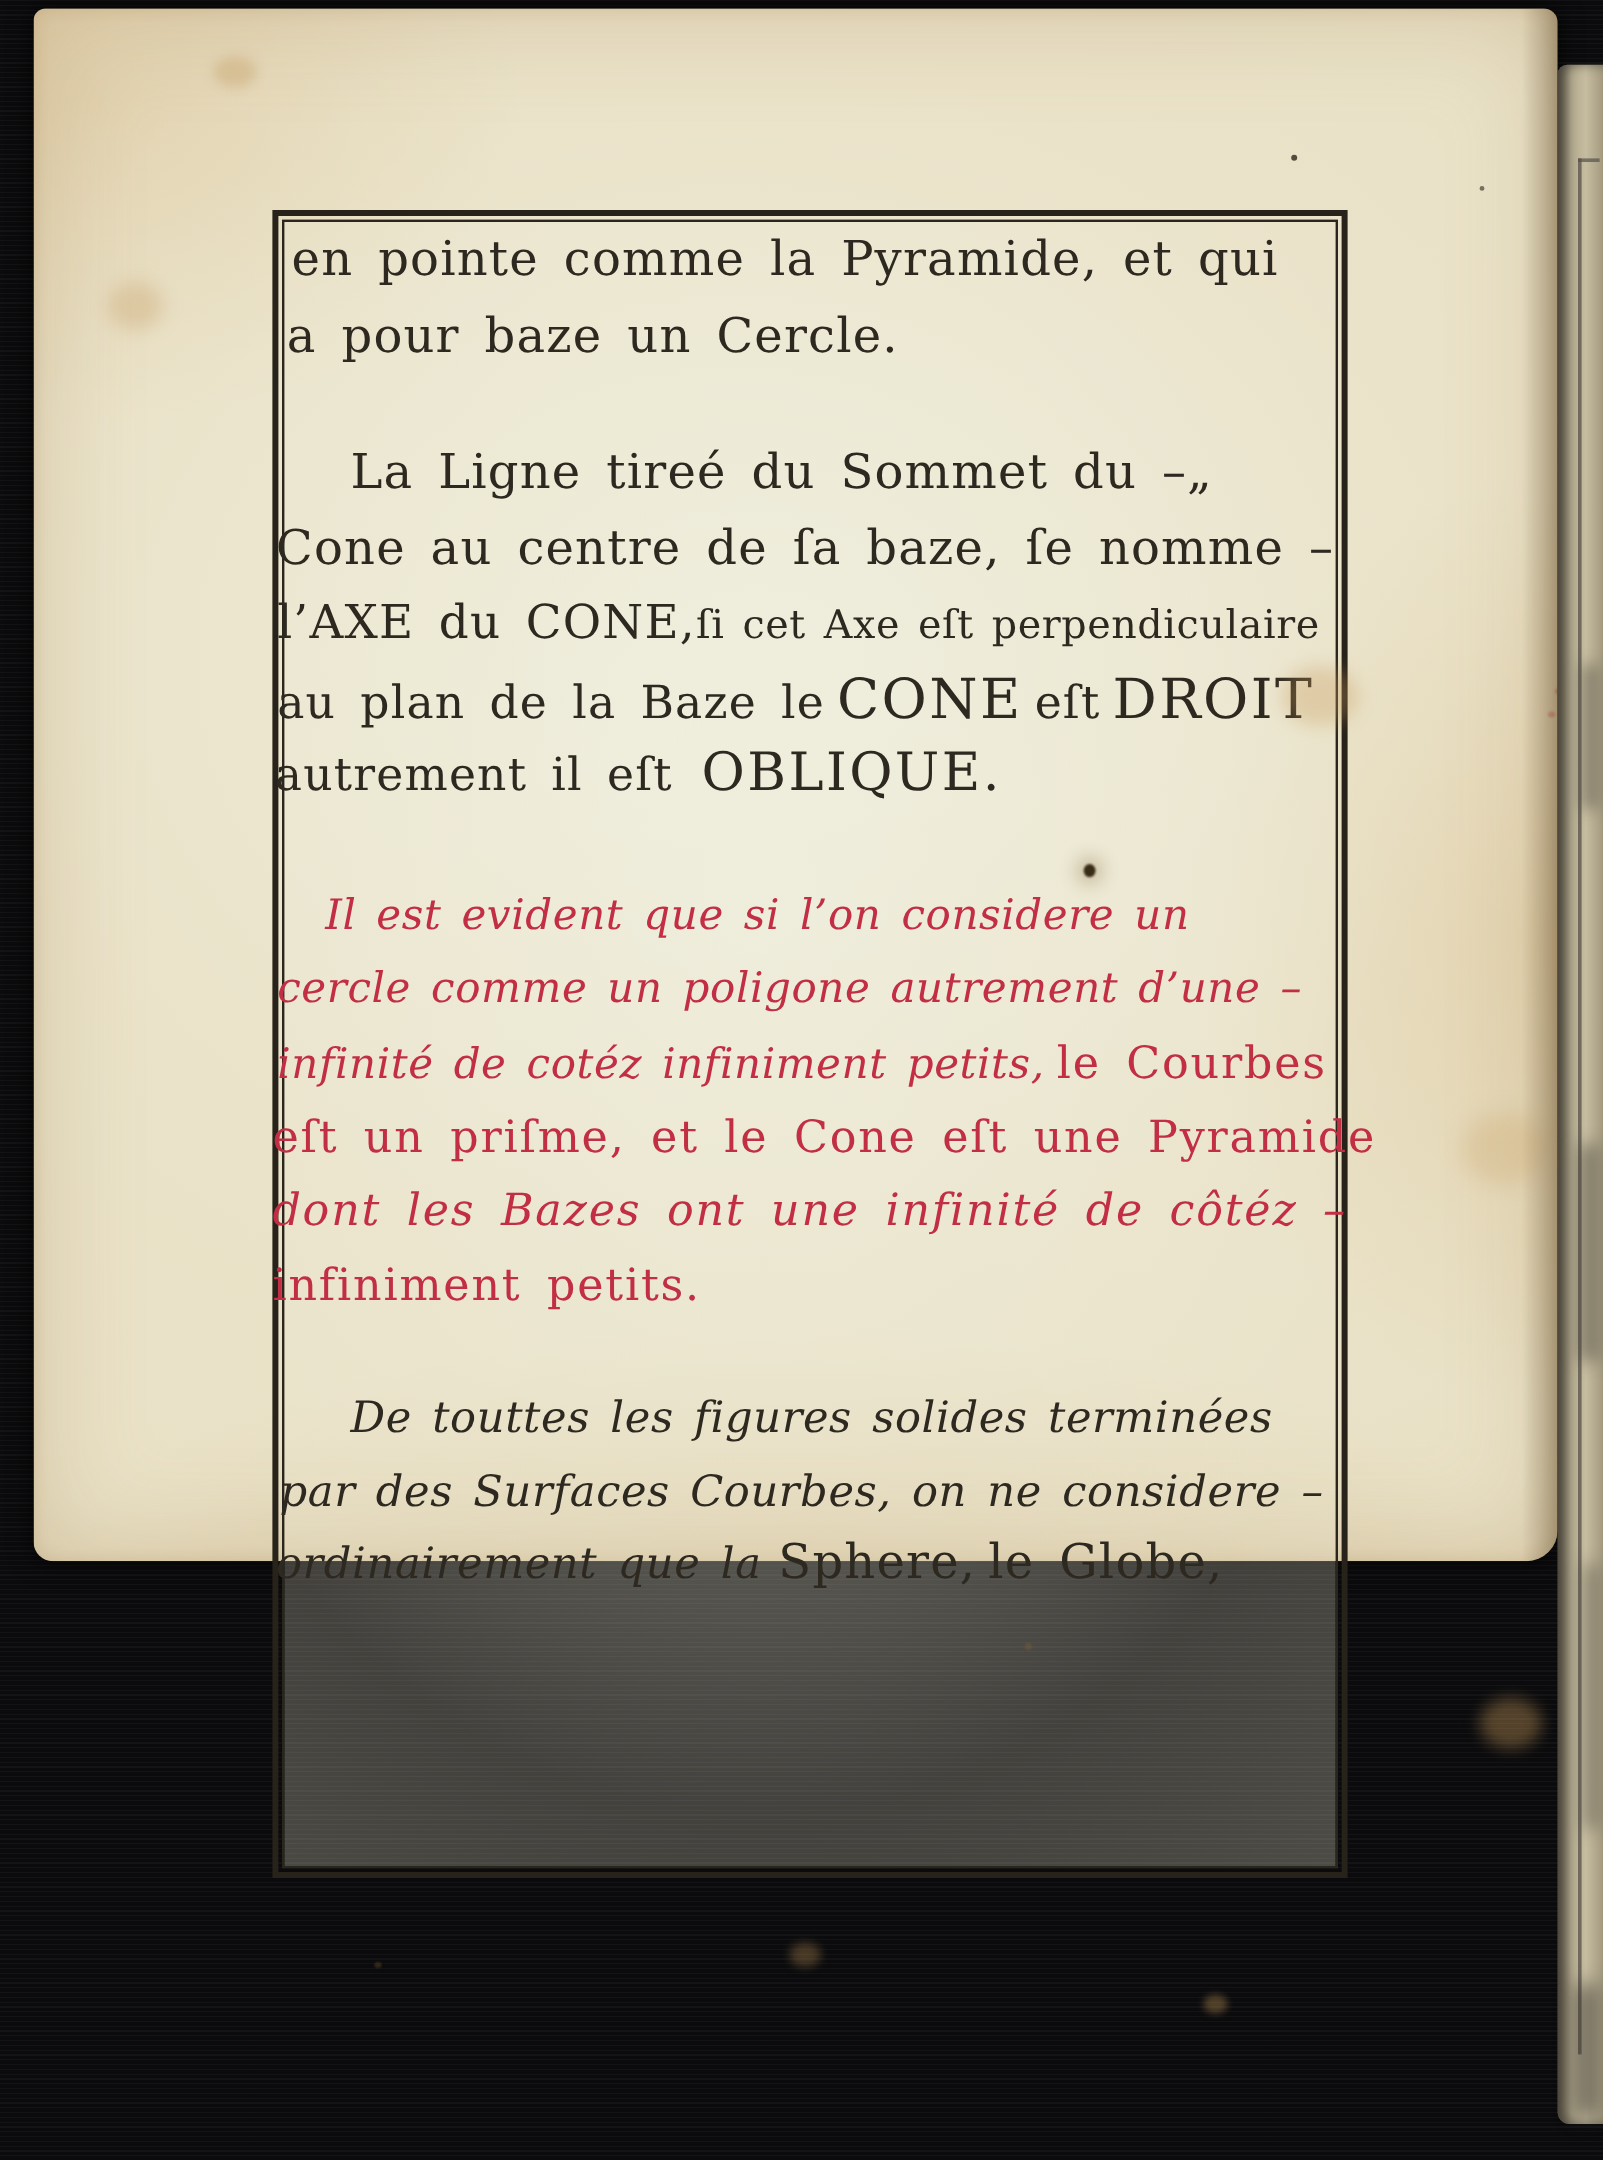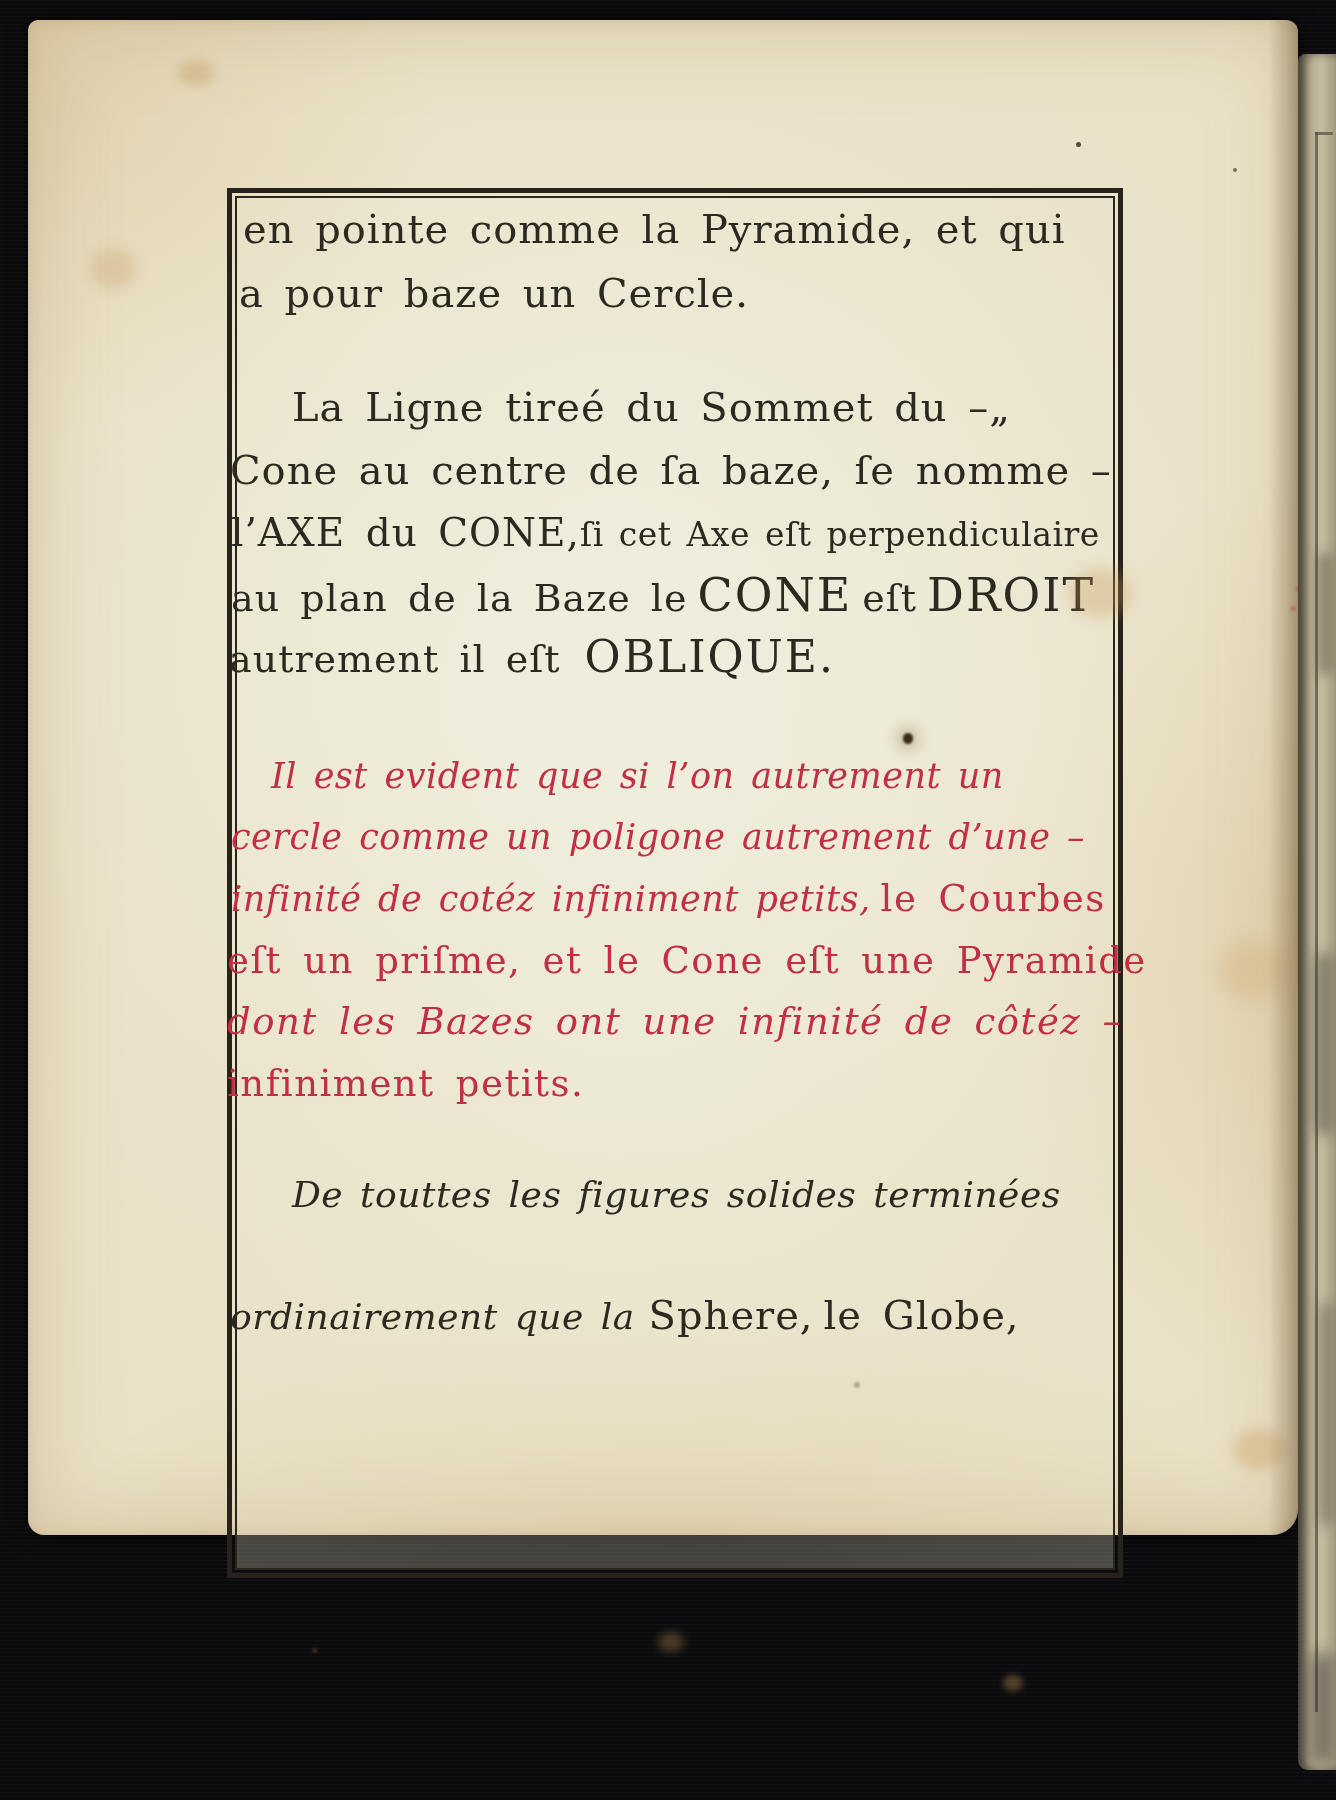--- a/index.html
+++ b/index.html
@@ -14,21 +14,21 @@
     position:relative;
     background:
       repeating-linear-gradient(180deg, rgba(255,255,255,0.035) 0 1px, rgba(0,0,0,0) 1px 4px),
       var(--cloth);
     font-family:"DejaVu Serif", serif;
     overflow:hidden;
   }
 
   
   .page{
-    position:absolute; left:28px; top:20px; width:1270px; height:1515px;
+    position:absolute; left:28px; top:7px; width:1270px; height:1294px;
     background:
       radial-gradient(90% 70% at 46% 42%, rgba(240,238,221,0.85) 0%, rgba(236,229,205,0.4) 55%, rgba(0,0,0,0) 100%),
       radial-gradient(40% 30% at 4% 6%, rgba(203,164,104,0.35) 0%, rgba(0,0,0,0) 70%),
       radial-gradient(30% 40% at 99% 60%, rgba(207,170,110,0.40) 0%, rgba(0,0,0,0) 75%),
       radial-gradient(60% 20% at 50% 101%, rgba(205,170,112,0.35) 0%, rgba(0,0,0,0) 80%),
       var(--paper);
     border-radius:10px 12px 26px 16px;
     box-shadow:
       inset 0 0 90px rgba(146,104,46,0.25),
       inset 0 0 12px rgba(146,104,46,0.18),
@@ -139,30 +139,31 @@
   <div class="line roman l05">
     <span class="seg a">l’AXE du CONE,</span><span class="seg b">ſi cet Axe eſt perpendiculaire</span>
   </div>
   <div class="line roman l06">
     <span class="seg a">au plan de la Baze le</span><span class="seg b">CONE</span><span class="seg c">eſt</span><span class="seg d">DROIT</span>
   </div>
   <div class="line roman l07">
     <span class="seg a">autrement il eſt</span><span class="seg b">OBLIQUE.</span>
   </div>
 
-  <div class="line script red l08">Il est evident que si l’on autrement un</div>
+  <div class="line script red l08">Il est evident que si l’on considere un</div>
   <div class="line script red l09">cercle comme un poligone autrement d’une –</div>
   <div class="line script red l10">
     <span class="seg a">infinité de cotéz infiniment petits,</span><span class="seg b">le Courbes</span>
   </div>
   <div class="line roman red l11">eſt un priſme, et le Cone eſt une Pyramide</div>
   <div class="line roman red l12">dont les Bazes ont une infinité de côtéz –</div>
   <div class="line roman red l13">infiniment petits.</div>
 
   <div class="line script l14">De touttes les figures solides terminées</div>
+  <div class="line script l15">par des Surfaces Courbes, on ne considere –</div>
   <div class="line script l16">
     <span class="seg a">ordinairement que la</span><span class="seg b">Sphere,</span><span class="seg c">le Globe,</span>
   </div>
 
   <div class="stain st-inkspot"></div>
   <div class="stain st-tan1"></div>
   <div class="stain st-tan2"></div>
   <div class="stain st-fox1"></div>
   <div class="stain st-fox2"></div>
   <div class="stain st-fox3"></div>

